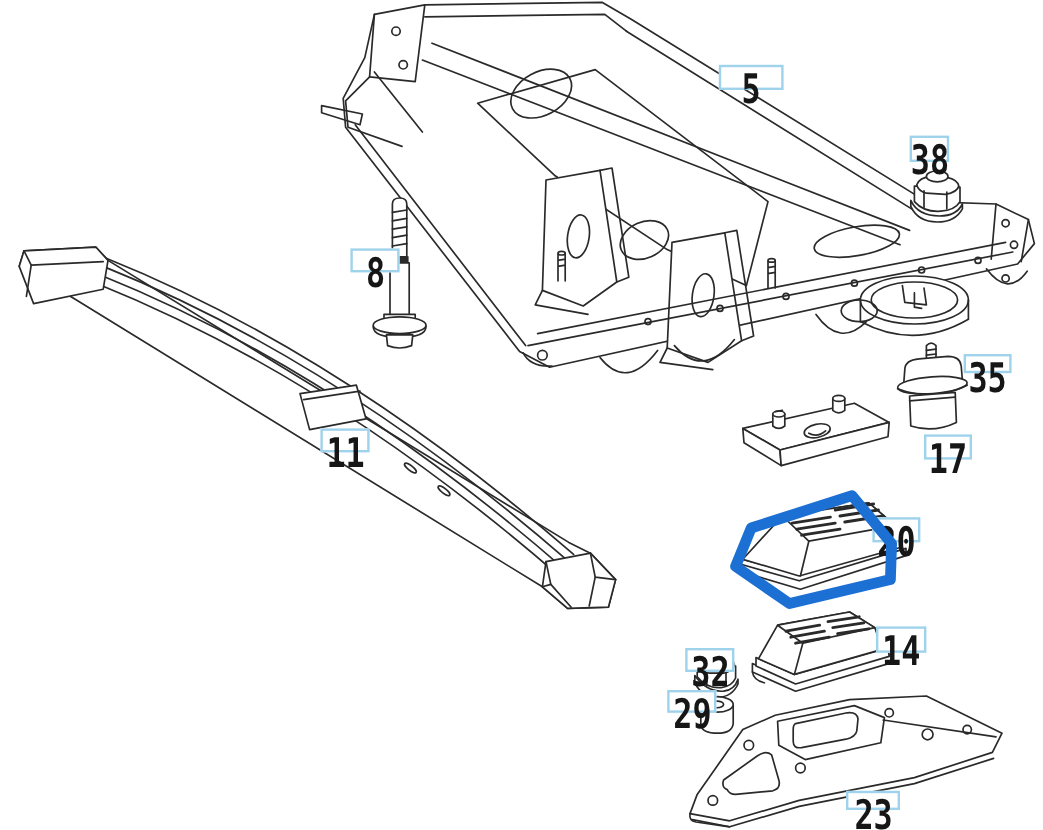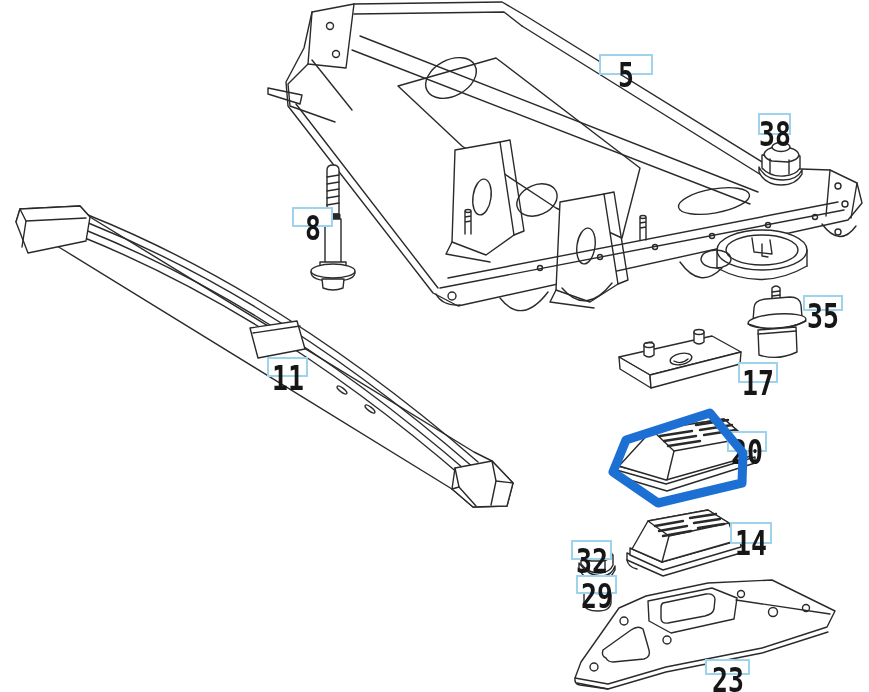--- a/index.html
+++ b/index.html
@@ -210,36 +210,36 @@
       </div>
       <div class="callout" style="left: 758px; top: 113px; width: 33px; height: 22px;">
         <span class="num" style="color: rgb(22, 22, 22);">38</span>
       </div>
       <div class="callout" style="left: 292px; top: 207px; width: 41px; height: 20px;">
         <span class="num" style="color: rgb(22, 22, 22);">8</span>
       </div>
       <div class="callout" style="left: 803px; top: 295px; width: 40px; height: 16px;">
         <span class="num" style="color: rgb(22, 22, 22);">35</span>
       </div>
-      <div class="callout" style="left: 738px; top: 362px; width: 40px; height: 21px;">
+      <div class="callout" style="left: 770px; top: 362px; width: 40px; height: 21px;">
         <span class="num" style="color: rgb(22, 22, 22);">17</span>
       </div>
       <div class="callout" style="left: 246px; top: 357px; width: 41px; height: 20px; margin-left: 21px;">
         <span class="num" style="color: rgb(22, 22, 22);">11</span>
       </div>
       <div class="callout" style="left: 727px; top: 431px; width: 40px; height: 21px;">
         <span class="num" style="color: rgb(22, 22, 22);">20</span>
       </div>
       <div class="callout" style="left: 730px; top: 522px; width: 42px; height: 22px;">
         <span class="num" style="color: rgb(22, 22, 22);">14</span>
       </div>
       <div class="callout" style="left: 571px; top: 540px; width: 41px; height: 20px;">
         <span class="num" style="color: rgb(22, 22, 22);">32</span>
       </div>
-      <div class="callout" style="left: 576px; top: 575px; width: 41px; height: 19px;">
+      <div class="callout" style="left: 556px; top: 575px; width: 41px; height: 19px;">
         <span class="num" style="color: rgb(22, 22, 22);">29</span>
       </div>
       <div class="callout" style="left: 705px; top: 659px; width: 45px; height: 16px;">
         <span class="num" style="color: rgb(22, 22, 22);">23</span>
       </div>
     </div>
 
   <svg class="hilayer" width="869" height="692" viewBox="0 0 869 692">
     <polygon id="highlight-poly" fill="none" stroke-linejoin="round" points="613,472 626,440 710,413 743,453 742,483 658,503" stroke="#1c70d4" stroke-width="9"></polygon>
   </svg>

